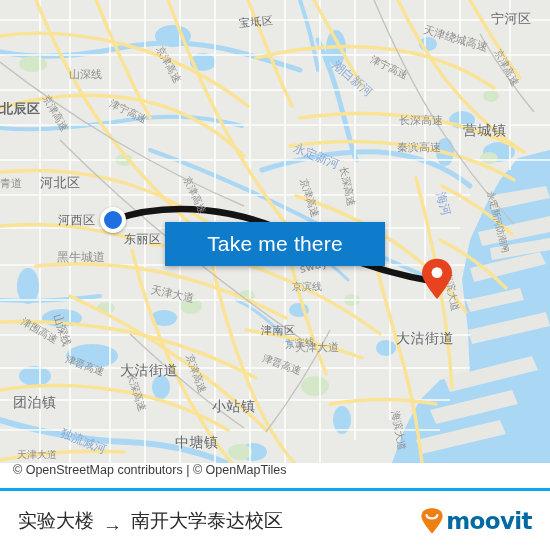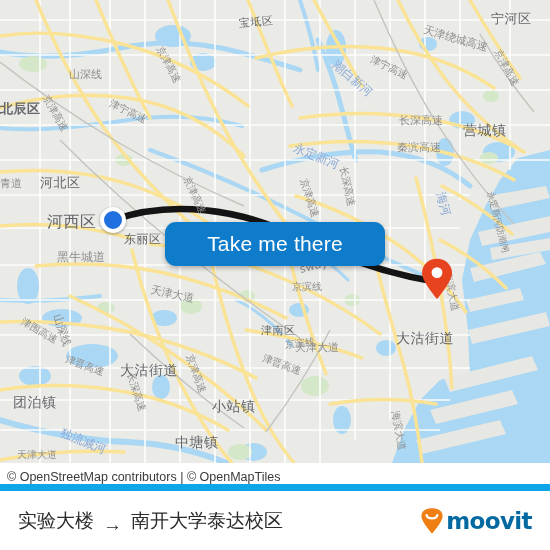--- a/index.html
+++ b/index.html
@@ -79,21 +79,21 @@
 
   
   .take-me-there {
     position: absolute;
     left: 165px;
     top: 222px;
     width: 220px;
     height: 44px;
     background: #0f7ccb;
     border: none;
-    border-radius: 11px;
+    border-radius: 0;
     color: #ffffff;
     font-size: 21px;
     font-family: "Liberation Sans", sans-serif;
     letter-spacing: 0.2px;
     cursor: pointer;
     box-shadow: 0 2px 5px rgba(0,0,0,0.28);
     display: flex;
     align-items: center;
     justify-content: center;
     padding: 0;
@@ -101,24 +101,24 @@
 
   
   .attribution {
     position: absolute;
     left: 0;
     top: 463px;
     width: 550px;
     height: 28px;
     background: rgba(255,255,255,0.88);
     display: flex;
-    align-items: flex-end;
+    align-items: flex-start;
     box-sizing: border-box;
-    padding-left: 7px;
-    border-bottom: 7px solid #0ea5e9;
+    padding-left: 13px;
+    border-bottom: 3px solid #0ea5e9;
   }
 
   .attribution-text {
     font-size: 12.5px;
     color: #3a3a3a;
     font-family: "Liberation Sans", sans-serif;
   }
 
   
   .bottom-bar {
@@ -330,21 +330,21 @@
         <path d="M113,220 C170,200 240,208 300,238 C350,262 400,276 437,282" stroke="#141414" stroke-width="6.5" fill="none" stroke-linecap="round"></path>
       </g>
     </svg>
 
     <div id="label-layer">
         <div class="map-label place" style="left: 491px; top: 10px; font-size: 13px;">宁河区</div>
         <div class="map-label place" style="left: 239px; top: 16px; font-size: 11px; transform: rotate(-5deg);">宝坻区</div>
         <div class="map-label place" style="left: 13px; top: 394px; font-size: 14px; font-family: Liberation Mono, monospace;">团泊镇</div>
         <div class="map-label place" style="left: 0px; top: 100px; font-size: 13px; font-weight: bold;">北辰区</div>
         <div class="map-label place" style="left: 40px; top: 174px; font-size: 13px;">河北区</div>
-        <div class="map-label place" style="left: 47px; top: 212px; font-size: 16px;">河西区</div>
+        <div class="map-label place" style="left: 58px; top: 212px; font-size: 12px;">河西区</div>
         <div class="map-label place" style="left: 124px; top: 231px; font-size: 12px;">东丽区</div>
         <div class="map-label place" style="left: 261px; top: 323px; font-size: 11px;">津南区</div>
         <div class="map-label place" style="left: 120px; top: 362px; font-size: 14px;">大沽街道</div>
         <div class="map-label place" style="left: 212px; top: 398px; font-size: 14px;">小站镇</div>
         <div class="map-label place" style="left: 175px; top: 434px; font-size: 14px;">中塘镇</div>
         <div class="map-label place" style="left: 463px; top: 122px; font-size: 14px;">营城镇</div>
         <div class="map-label place" style="left: 396px; top: 330px; font-size: 14px;">大沽街道</div>
         <div class="map-label road" style="left: 69px; top: 67px; font-size: 11px;">山深线</div>
         <div class="map-label road" style="left: 57px; top: 307px; font-size: 11px; transform: rotate(72deg);">山深线</div>
         <div class="map-label road" style="left: 399px; top: 113px; font-size: 11px;">长深高速</div>

